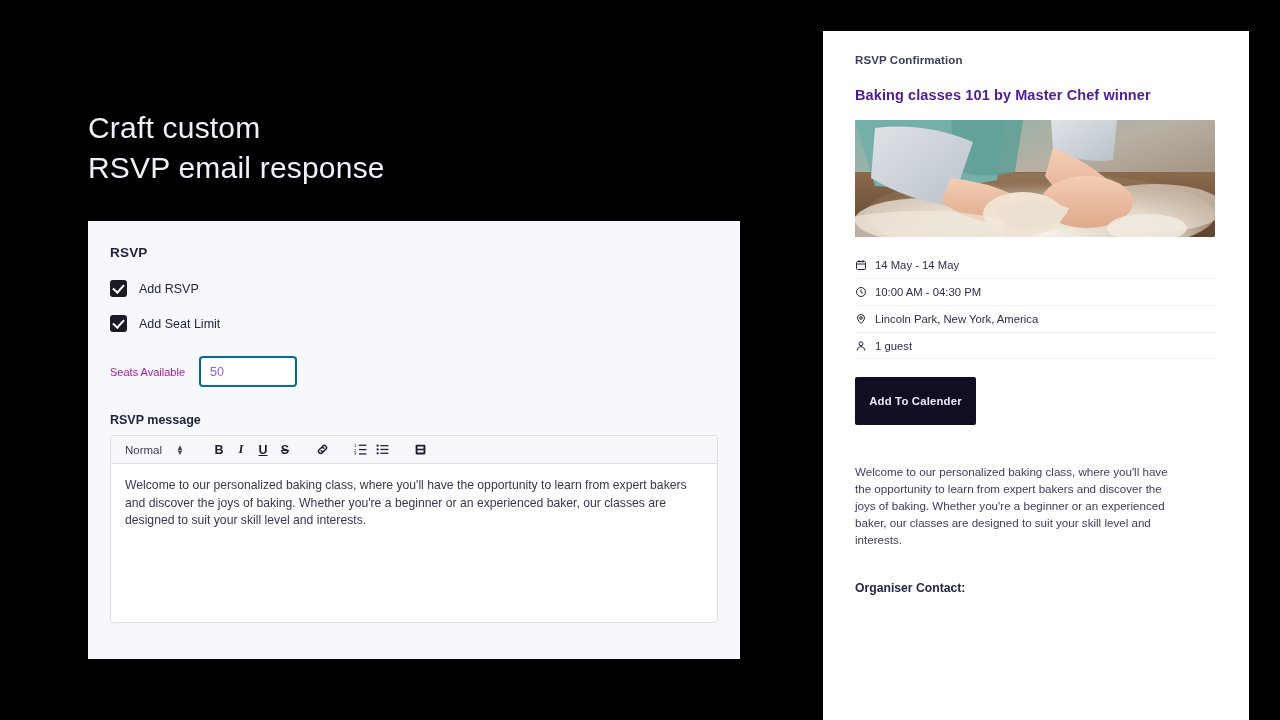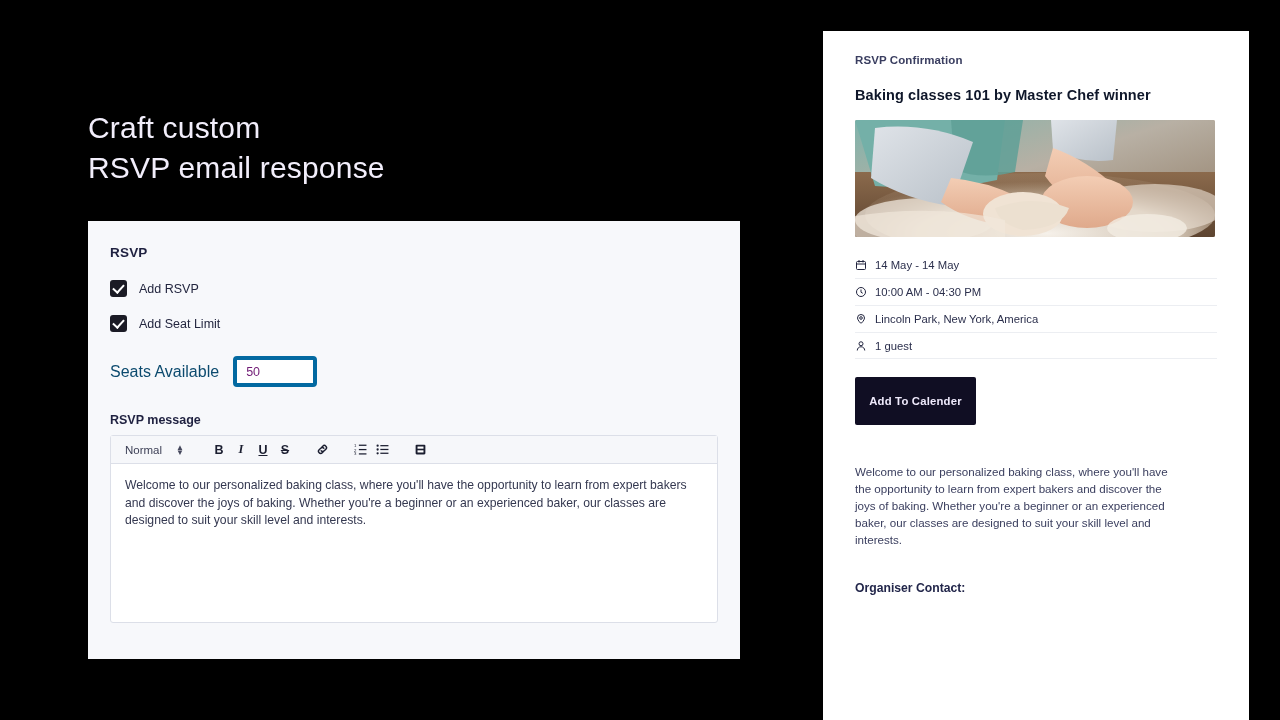--- a/index.html
+++ b/index.html
@@ -41,25 +41,25 @@
     content: ""; position: absolute;
     left: 5px; top: 2px; width: 5px; height: 9px;
     border: solid #ffffff; border-width: 0 2.2px 2.2px 0;
     transform: rotate(42deg);
   }
   .check-label {
     margin-left: 12px; font-size: 12.5px; color: #23263f; font-weight: 400;
   }
 
   .field-row { display: flex; align-items: center; margin-top: 24px; }
-  .field-label { font-size: 16px; color: #0c4a6e; }
+  .field-label { font-size: 11px; color: #a21caf; }
   .num-input {
-    margin-left: 14px; width: 84px; height: 31px;
-    border: 4px solid #0369a1; border-radius: 4px;
-    background: #ffffff; color: #701a75;
+    margin-left: 14px; width: 98px; height: 31px;
+    border: 2px solid #0369a1; border-radius: 4px;
+    background: #ffffff; color: #8b5cf6;
     font-family: "Liberation Sans", sans-serif; font-size: 12.5px;
     padding: 0 9px; outline: none;
   }
 
   .editor-label {
     margin-top: 26px; margin-bottom: 8px;
     font-size: 12.5px; font-weight: 700; color: #1f2140;
   }
 
   .editor {
@@ -97,21 +97,21 @@
     position: absolute; left: 823px; top: 31px;
     width: 426px; height: 689px;
     background: #ffffff; overflow: hidden;
   }
   .pv-inner { padding: 23px 32px 0 32px; }
   .pv-kicker {
     font-size: 11.5px; font-weight: 600; color: #3a3e60; letter-spacing: .1px;
   }
   .pv-title {
     margin-top: 21px; font-size: 14.5px; font-weight: 600;
-    color: #0f172a; letter-spacing: .1px;
+    color: #4c1d95; letter-spacing: .1px;
   }
 
   .photo {
     margin-top: 17px; width: 360px; height: 117px;
     border-radius: 2px; overflow: hidden; position: relative;
     background: #b9a894;
   }
   .photo svg { display: block; width: 100%; height: 100%; }
 
   .detail { display: flex; align-items: center; height: 27px; }

